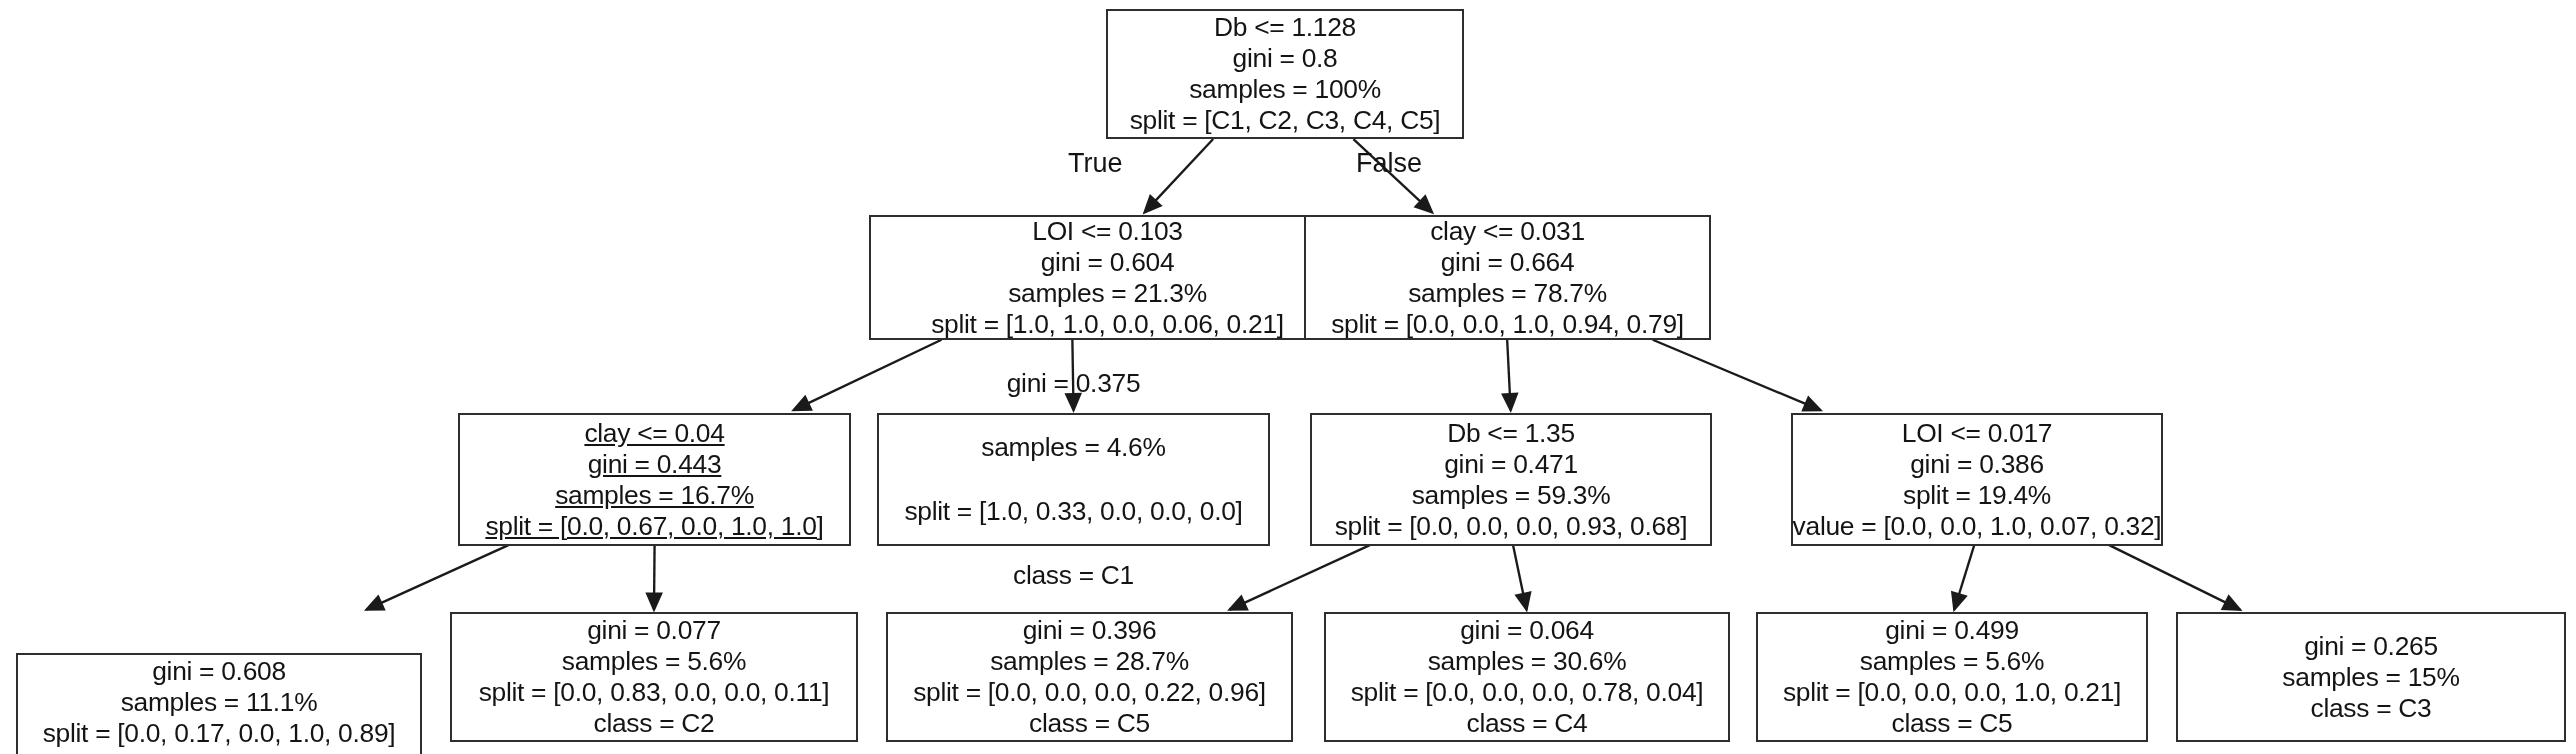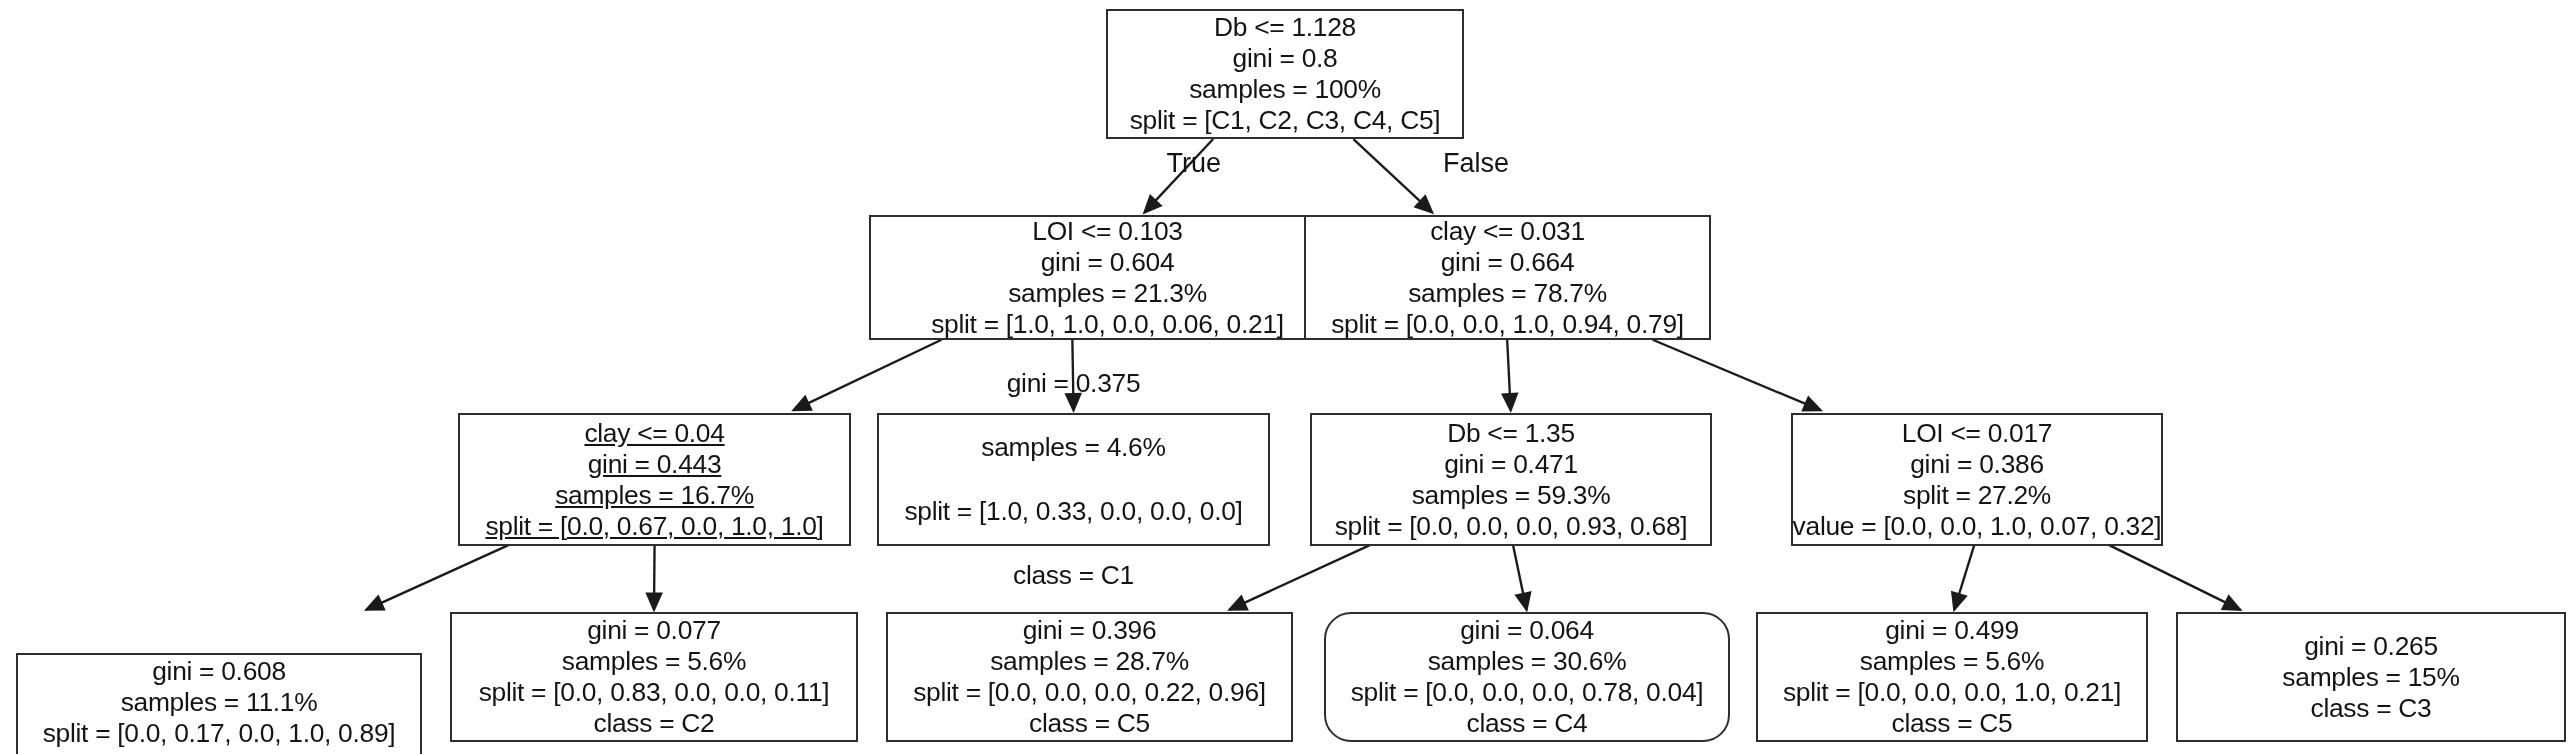--- a/index.html
+++ b/index.html
@@ -29,21 +29,21 @@
     font-size: 26.4px;
     line-height: 31px;
     letter-spacing: -0.3px;
     white-space: nowrap;
     text-align: center;
   }
   .edge-label {
     position: absolute;
     font-size: 27px;
     line-height: 30.5px;
-    text-align: right;
+    text-align: left;
     white-space: nowrap;
   }
   #edges {
     position: absolute;
     left: 0;
     top: 0;
     pointer-events: none;
   }
   #edges line {
     stroke: #1a1a1a;
@@ -116,21 +116,21 @@
   <div class="node" style="left:1310px; top:413px; width:402px; height:133px;">
     <div class="line">Db &lt;= 1.35</div>
     <div class="line">gini = 0.471</div>
     <div class="line">samples = 59.3%</div>
     <div class="line">split = [0.0, 0.0, 0.0, 0.93, 0.68]</div>
   </div>
 
   <div class="node" style="left:1791px; top:413px; width:372px; height:133px;">
     <div class="line">LOI &lt;= 0.017</div>
     <div class="line">gini = 0.386</div>
-    <div class="line">split = 27.2%</div>
+    <div class="line">split = 19.4%</div>
     <div class="line">value = [0.0, 0.0, 1.0, 0.07, 0.32]</div>
   </div>
 
   <div class="node" style="left:16px; top:612px; width:406px; height:130px;margin-top:41px;">
     <div class="line">gini = 0.608</div>
     <div class="line">samples = 11.1%</div>
     <div class="line">split = [0.0, 0.17, 0.0, 1.0, 0.89]</div>
     <div class="line">class = C5</div>
   </div>
 
@@ -141,21 +141,21 @@
     <div class="line">class = C2</div>
   </div>
 
   <div class="node" style="left:886px; top:612px; width:407px; height:130px;">
     <div class="line">gini = 0.396</div>
     <div class="line">samples = 28.7%</div>
     <div class="line">split = [0.0, 0.0, 0.0, 0.22, 0.96]</div>
     <div class="line">class = C5</div>
   </div>
 
-  <div class="node" style="left:1324px; top:612px; width:406px; height:130px;border-radius:27px;">
+  <div class="node" style="left:1324px; top:612px; width:406px; height:130px;">
     <div class="line">gini = 0.064</div>
     <div class="line">samples = 30.6%</div>
     <div class="line">split = [0.0, 0.0, 0.0, 0.78, 0.04]</div>
     <div class="line">class = C4</div>
   </div>
 
   <div class="node" style="left:1756px; top:612px; width:392px; height:130px;">
     <div class="line">gini = 0.499</div>
     <div class="line">samples = 5.6%</div>
     <div class="line">split = [0.0, 0.0, 0.0, 1.0, 0.21]</div>

